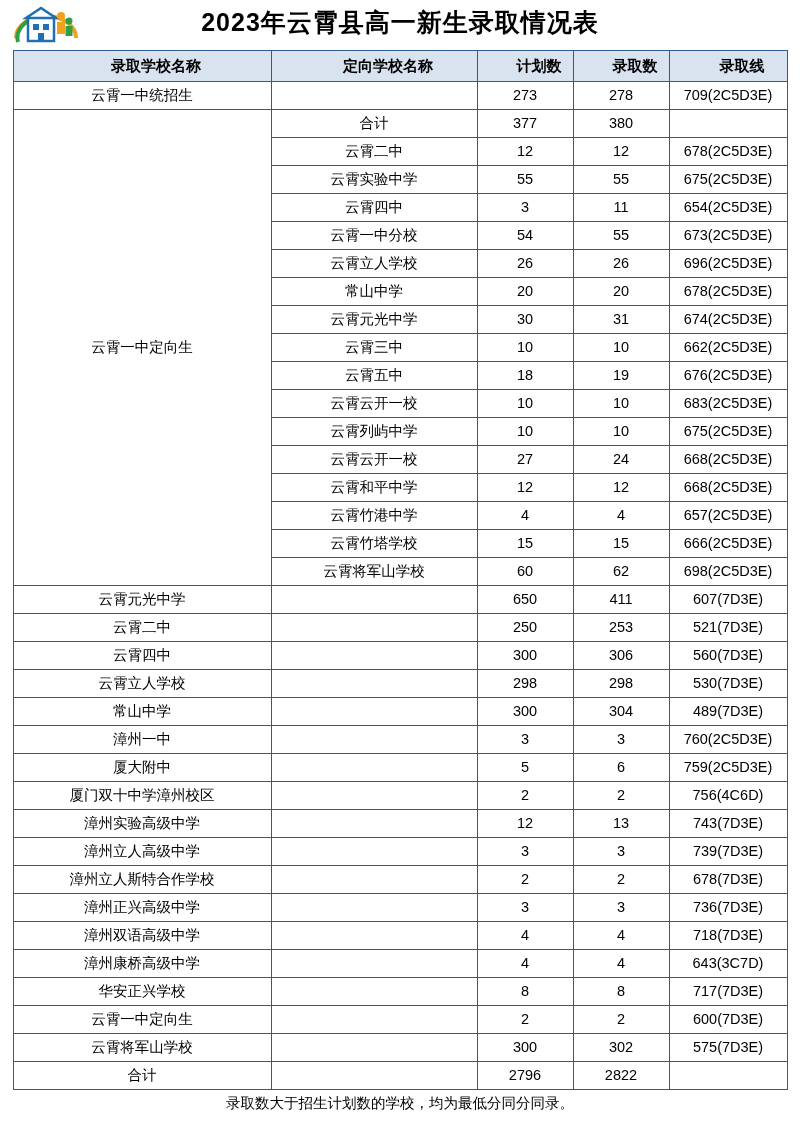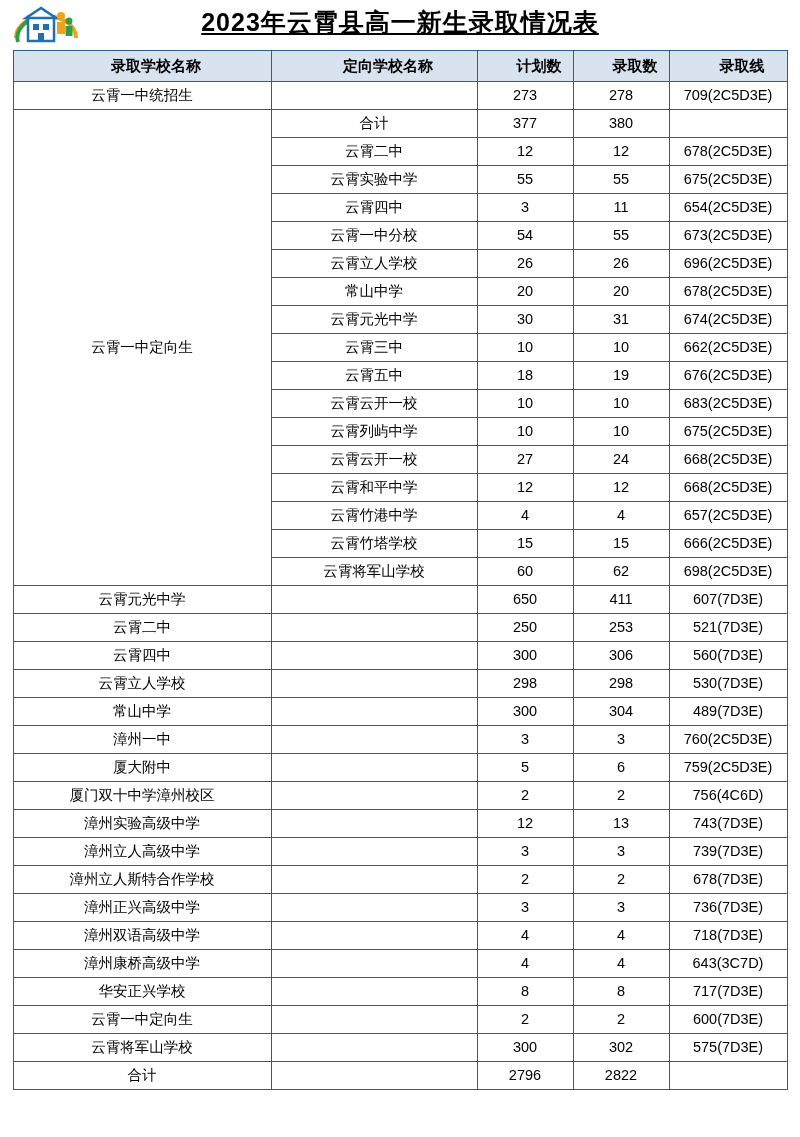--- a/index.html
+++ b/index.html
@@ -35,21 +35,20 @@
   .title {
     position: absolute;
     left: 0;
     right: 0;
     top: 6px;
     text-align: center;
     font-size: 25px;
     font-weight: bold;
     letter-spacing: 1px;
     color: #000;
-    text-decoration: underline;
   }
   
   table.sheet {
     border-collapse: collapse;
     width: 774px;
     margin: 0 auto;
     table-layout: fixed;
   }
   table.sheet td, table.sheet th {
     border: 1px solid #2f5d8a;
@@ -365,13 +364,14 @@
         <tr>
           <td>合计</td>
           <td></td>
           <td>2796</td>
           <td>2822</td>
           <td></td>
         </tr>
       </tbody>
   </table>
 
+  <div class="footnote">录取数大于招生计划数的学校，均为最低分同分同录。</div>
 </div>
 
 </body></html>

